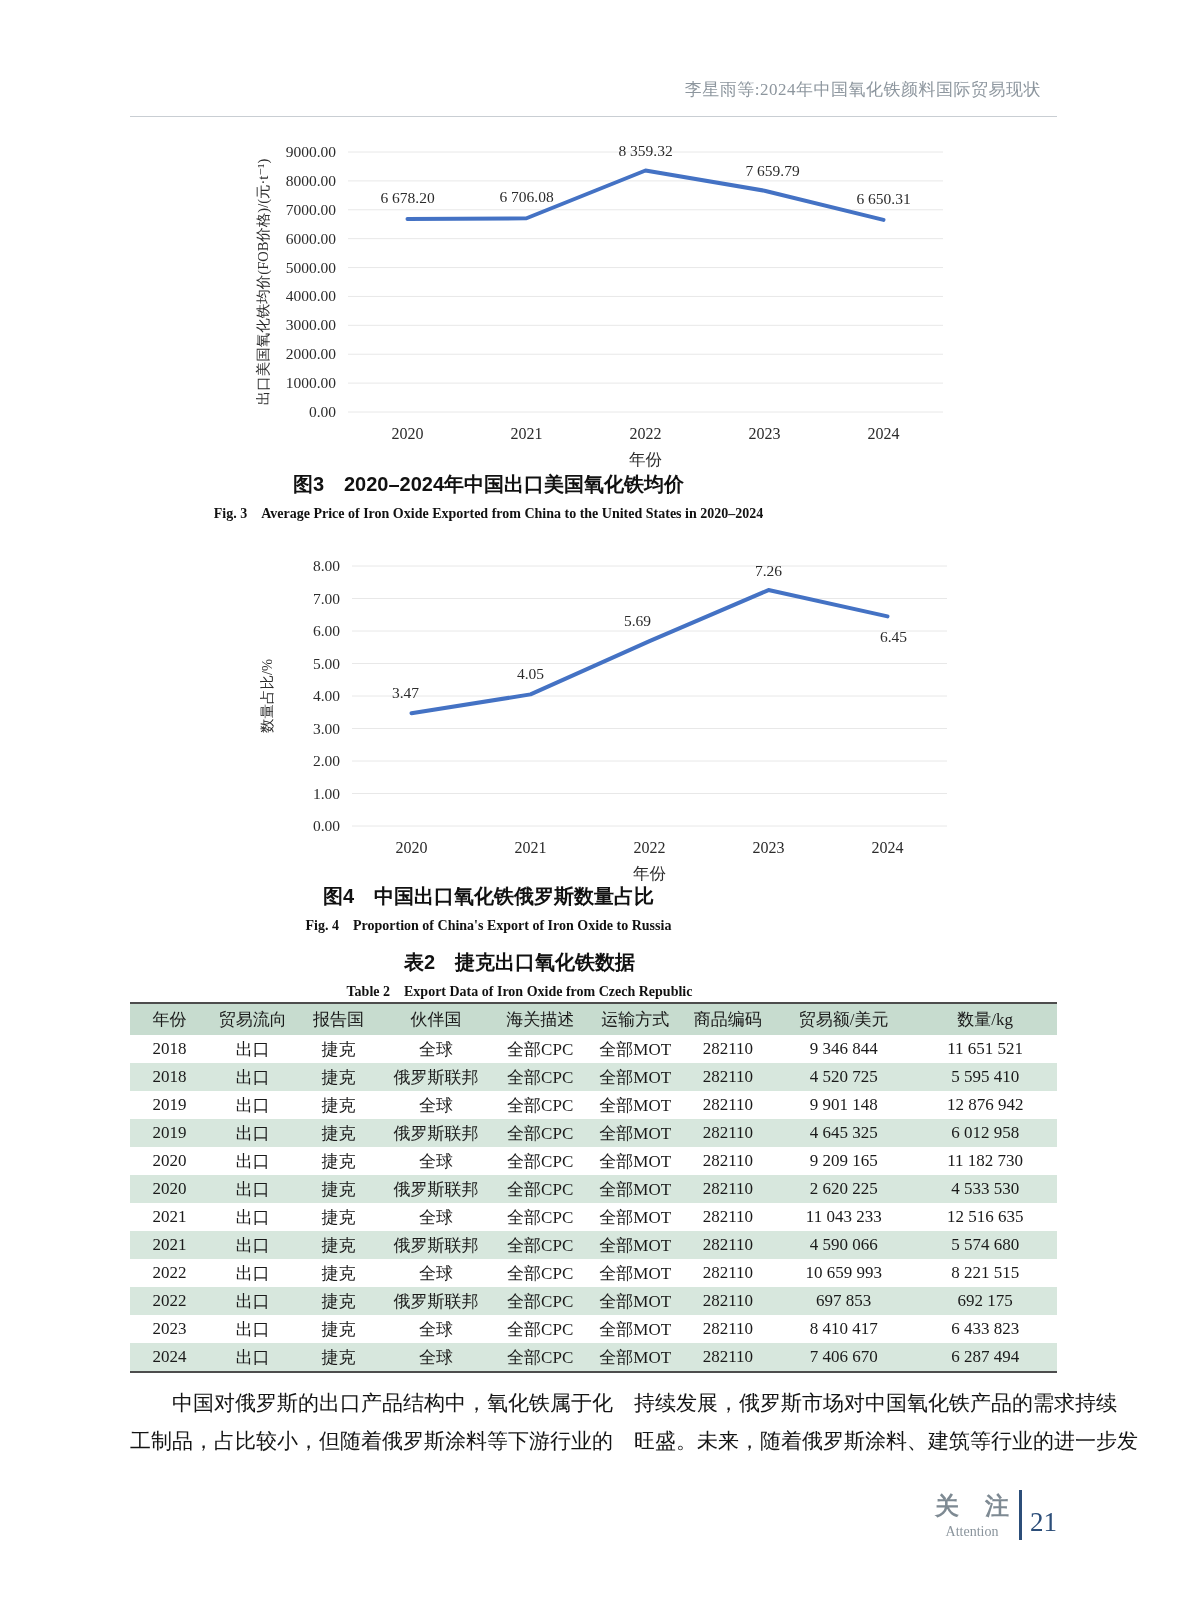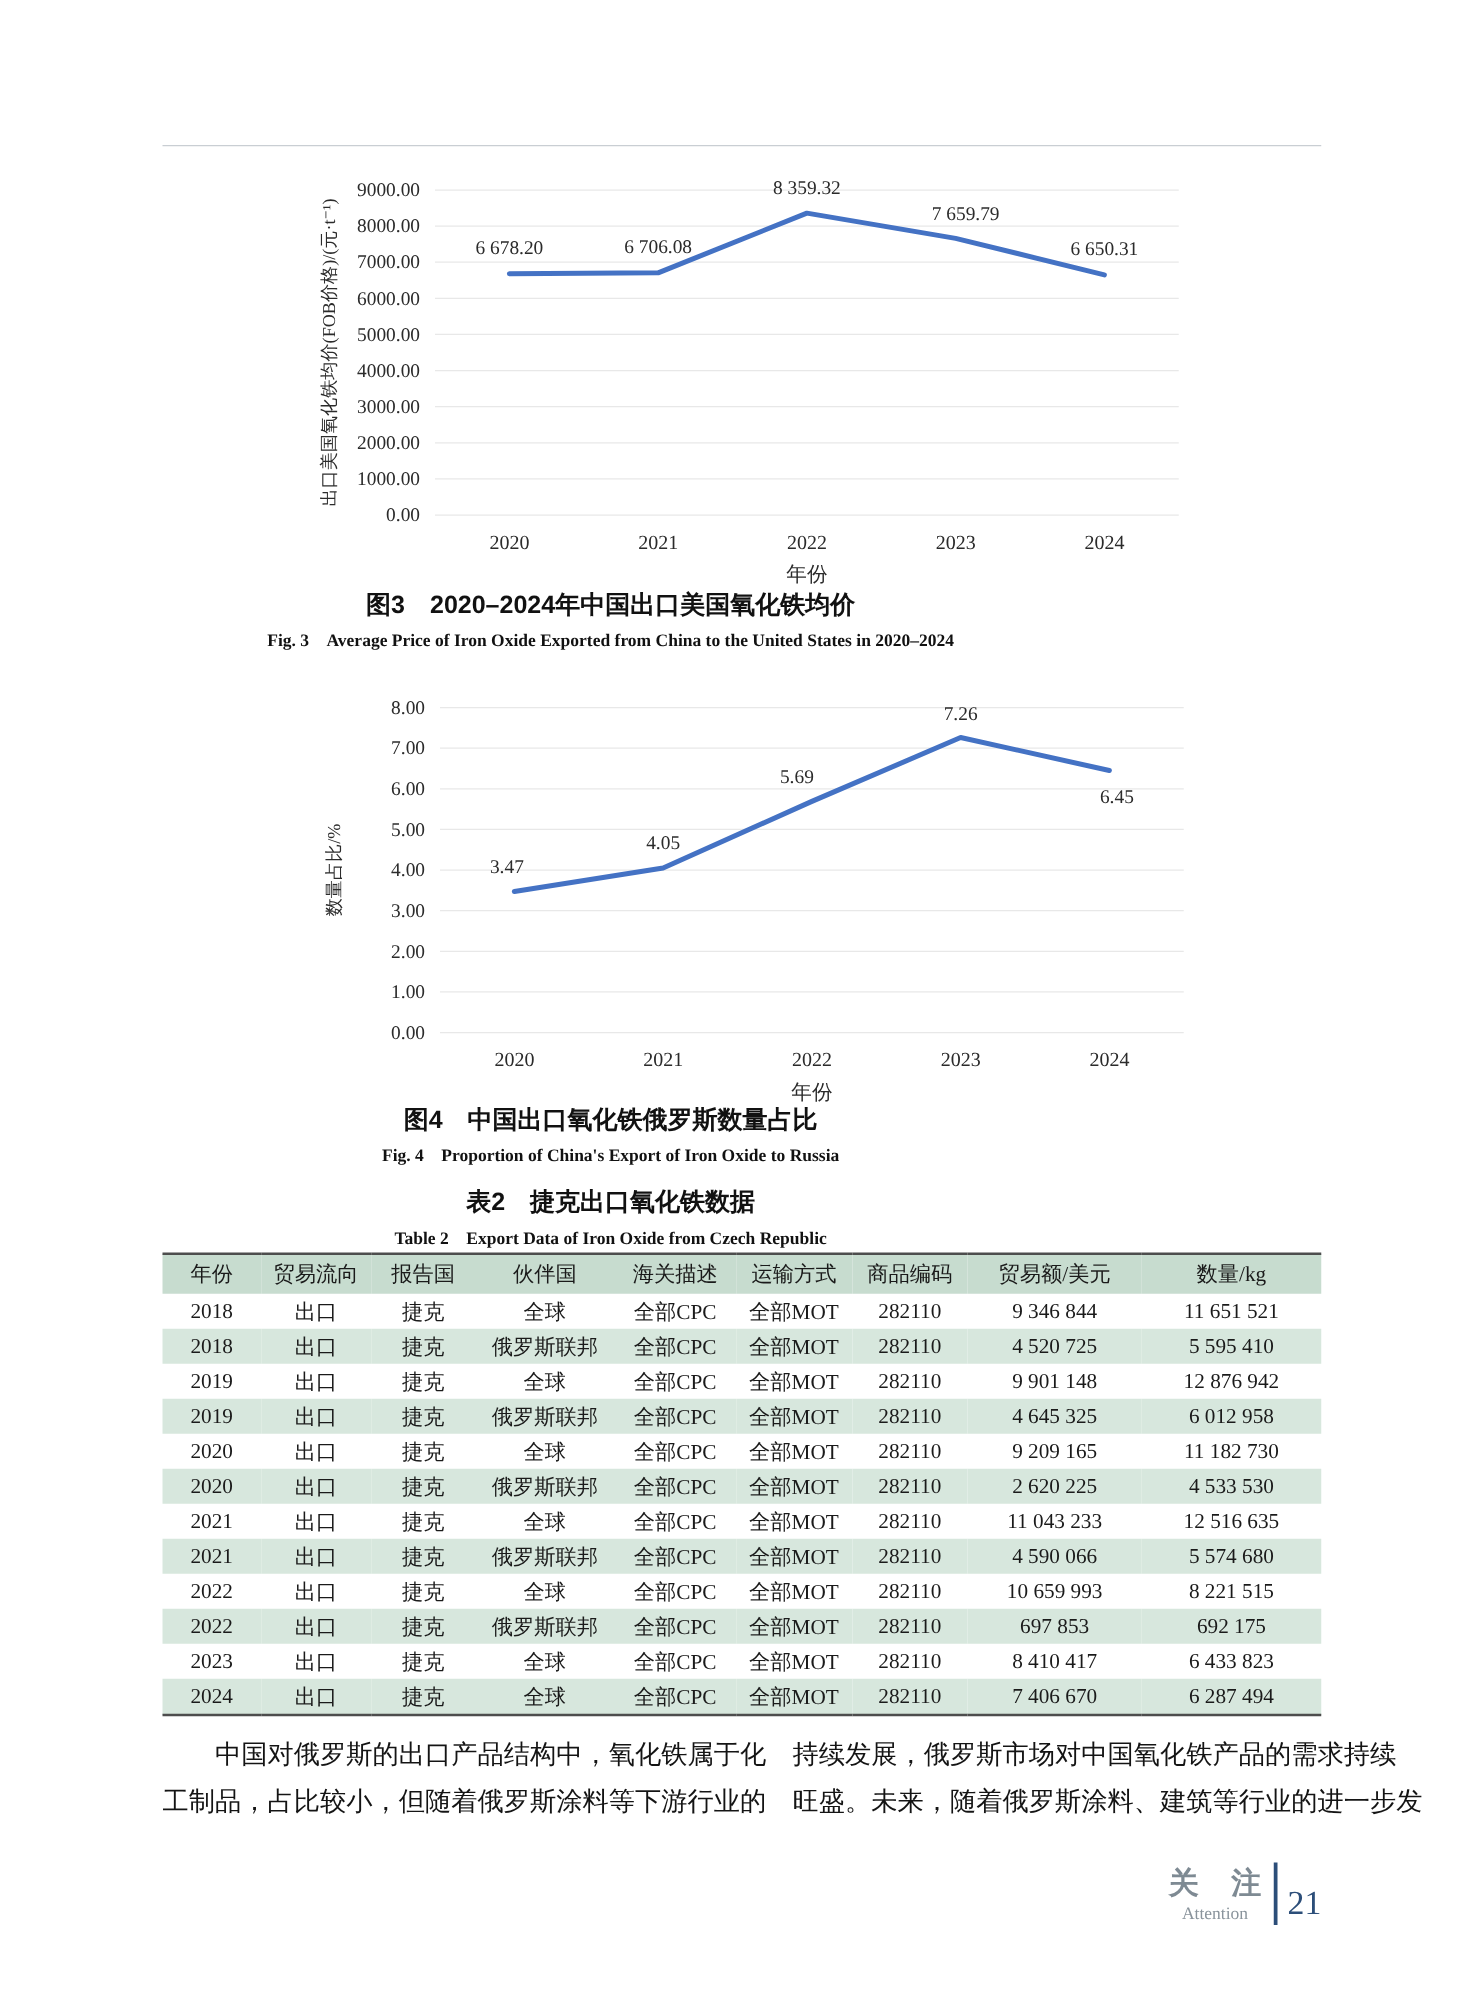--- a/index.html
+++ b/index.html
@@ -28,20 +28,21 @@
              font-family:"Liberation Sans","DejaVu Sans",sans-serif;}
   .footer-en{font-size:14px;color:#8a949c;margin-top:2px;}
   .footer-bar{width:3px;height:50px;background:#2c4e79;margin-right:8px;}
   .footer-page{font-size:27px;color:#2c4e79;align-self:flex-end;margin-bottom:2px;}
 </style>
 </head>
 <body>
 
 <div class="page">
 
+  <div class="running-head">李星雨等:2024年中国氧化铁颜料国际贸易现状</div>
   <hr class="head-rule">
 
   <figure class="chart" style="top:132px;left:248px;margin:0;">
     <svg id="chart-fig3" width="705" height="340" viewBox="0 0 705 340">
         <line x1="100" y1="280" x2="695" y2="280" stroke="#e8e8e8" stroke-width="1"></line>
         <text x="88" y="285" text-anchor="end" font-size="15.5">0.00</text>
         <line x1="100" y1="251.11111111111111" x2="695" y2="251.11111111111111" stroke="#e8e8e8" stroke-width="1"></line>
         <text x="88" y="256.1111111111111" text-anchor="end" font-size="15.5">1000.00</text>
         <line x1="100" y1="222.22222222222223" x2="695" y2="222.22222222222223" stroke="#e8e8e8" stroke-width="1"></line>
         <text x="88" y="227.22222222222223" text-anchor="end" font-size="15.5">2000.00</text>
@@ -114,21 +115,21 @@
         <text x="516.5" y="30.05000000000001" text-anchor="middle" font-size="15.5">7.26</text>
         <text x="641.5" y="96.375" text-anchor="middle" font-size="15.5">6.45</text>
       </svg>
   </figure>
 
   <div class="caption" style="top:882px;">
     <div class="cap-zh">图4　中国出口氧化铁俄罗斯数量占比</div>
     <div class="cap-en">Fig. 4　Proportion of China's Export of Iron Oxide to Russia</div>
   </div>
 
-  <div class="caption" style="top:948px;">
+  <div class="caption" style="top:948px;margin-left:31px;">
     <div class="cap-zh">表2　捷克出口氧化铁数据</div>
     <div class="cap-en">Table 2　Export Data of Iron Oxide from Czech Republic</div>
   </div>
 
   <table class="data-table">
     <colgroup>
       <col style="width:8.5%">
         <col style="width:9.5%">
         <col style="width:9%">
       <col style="width:12%">

